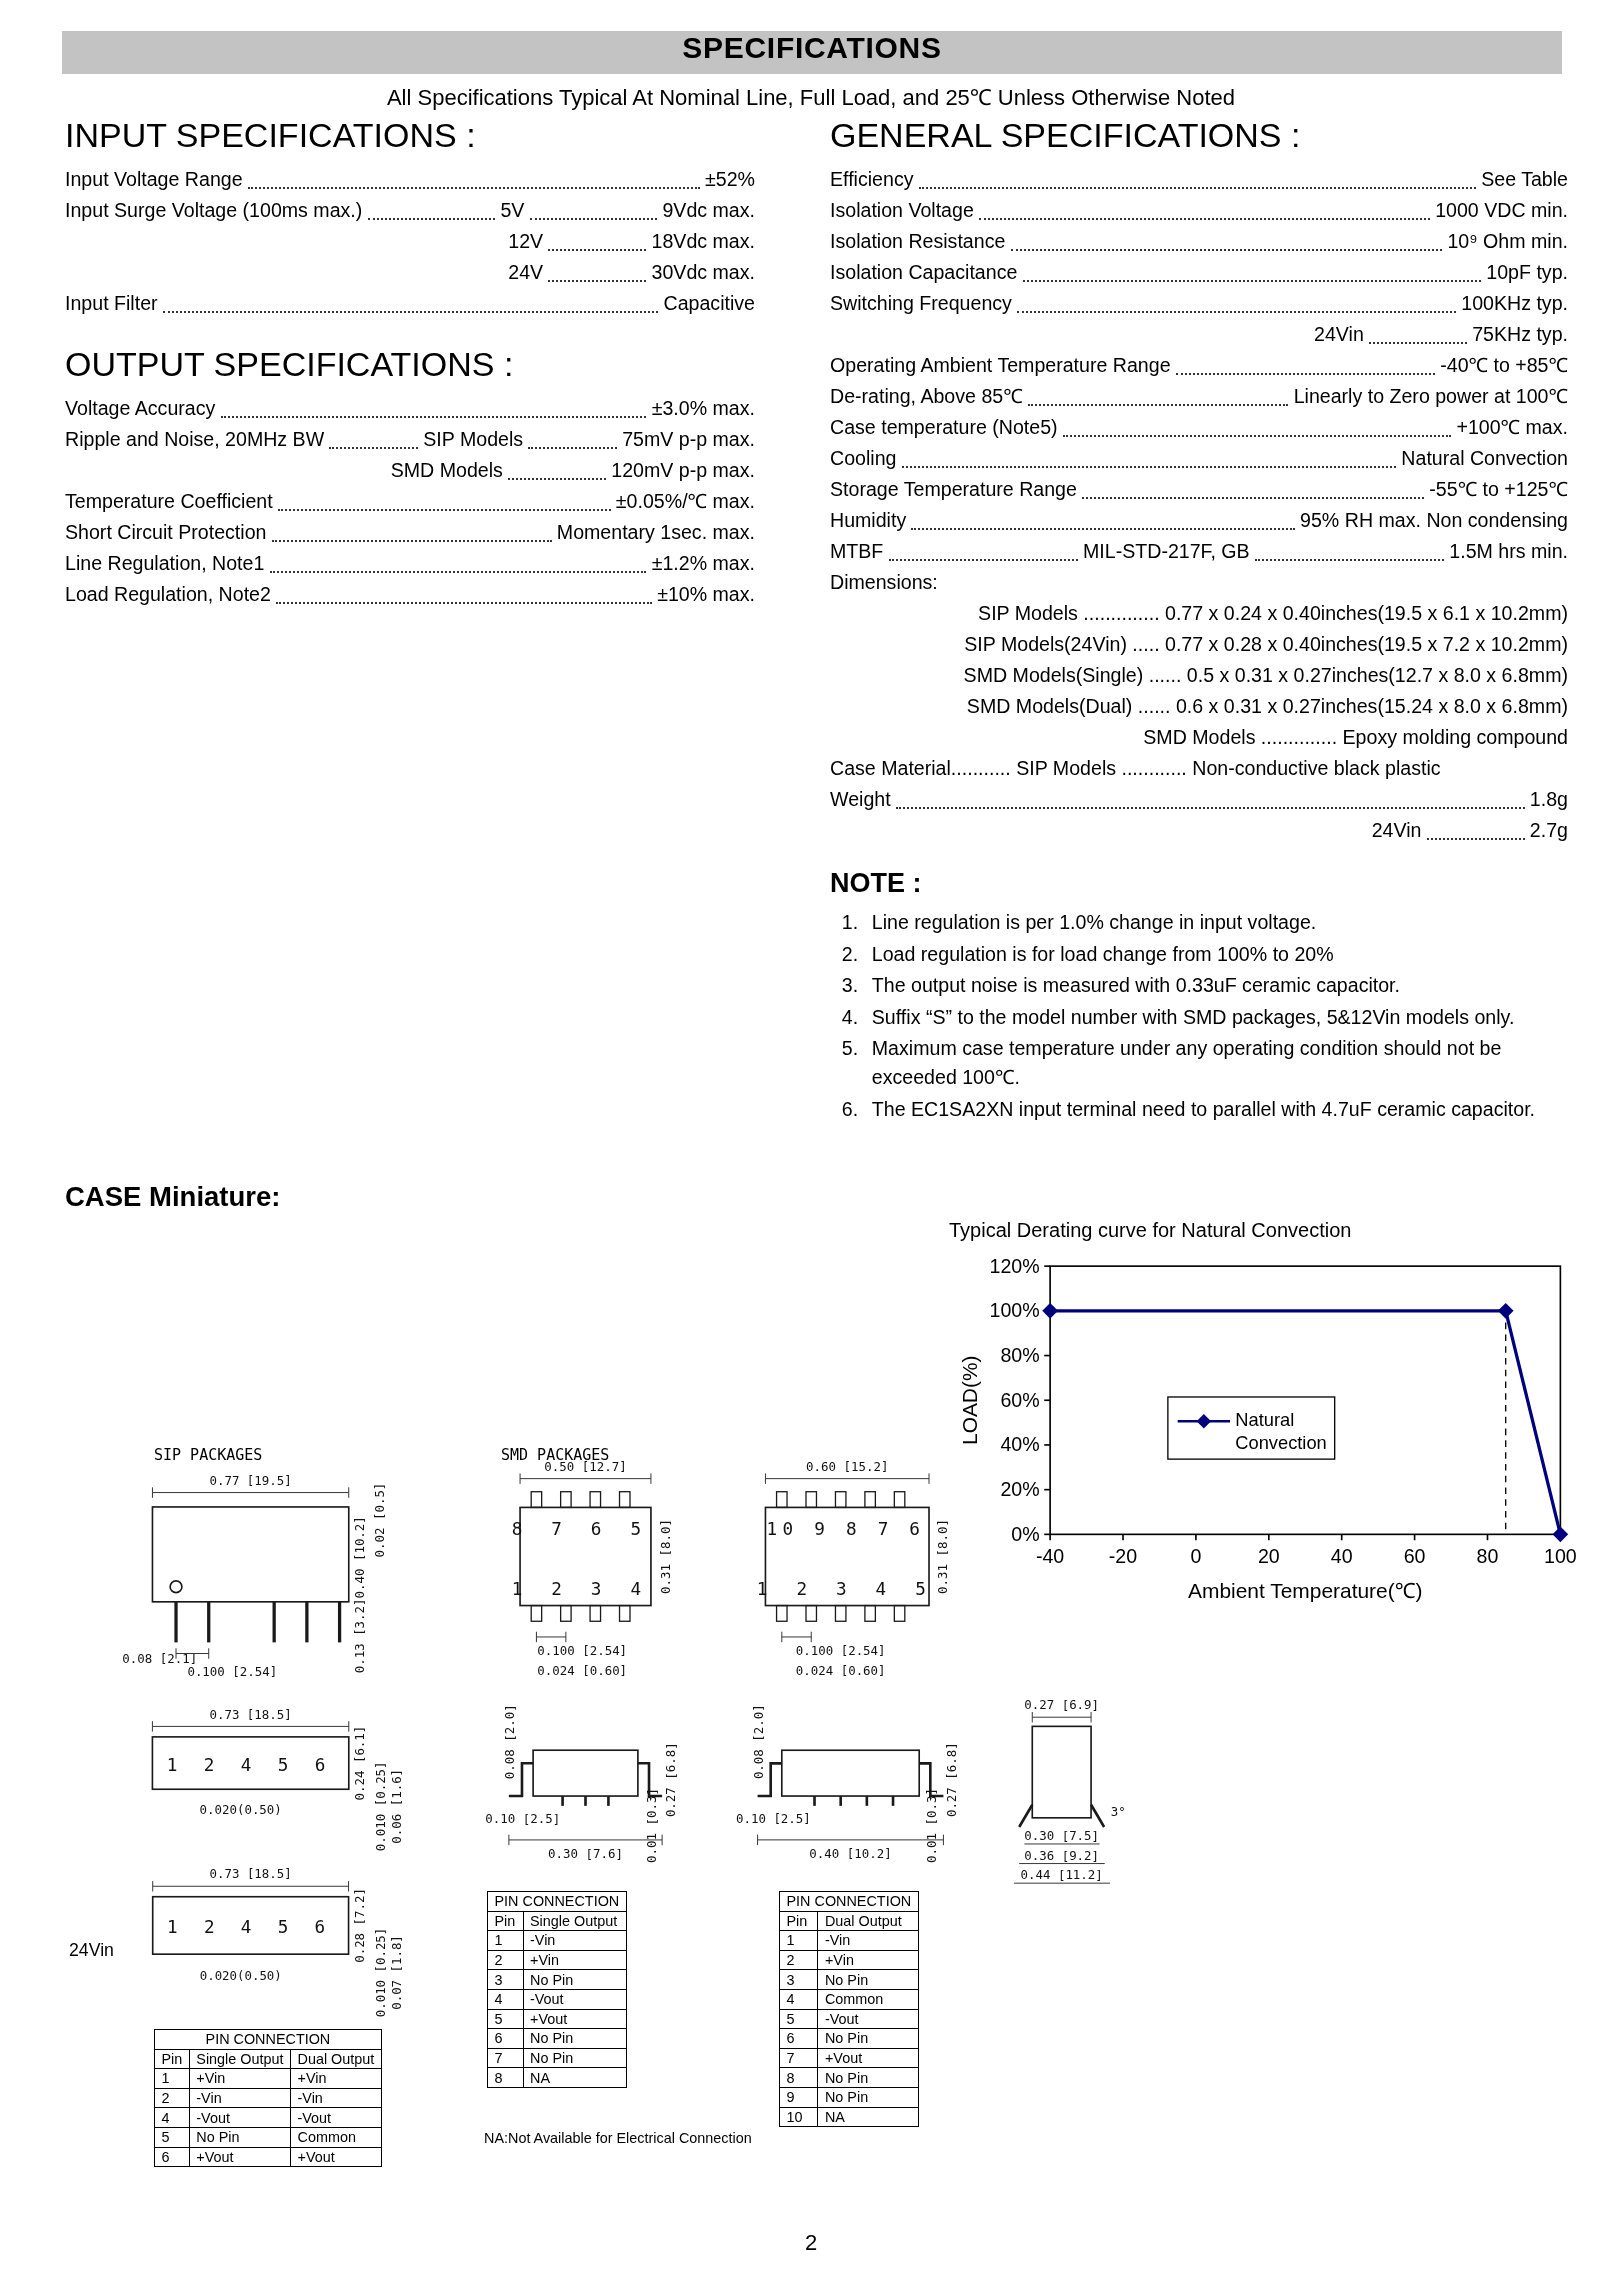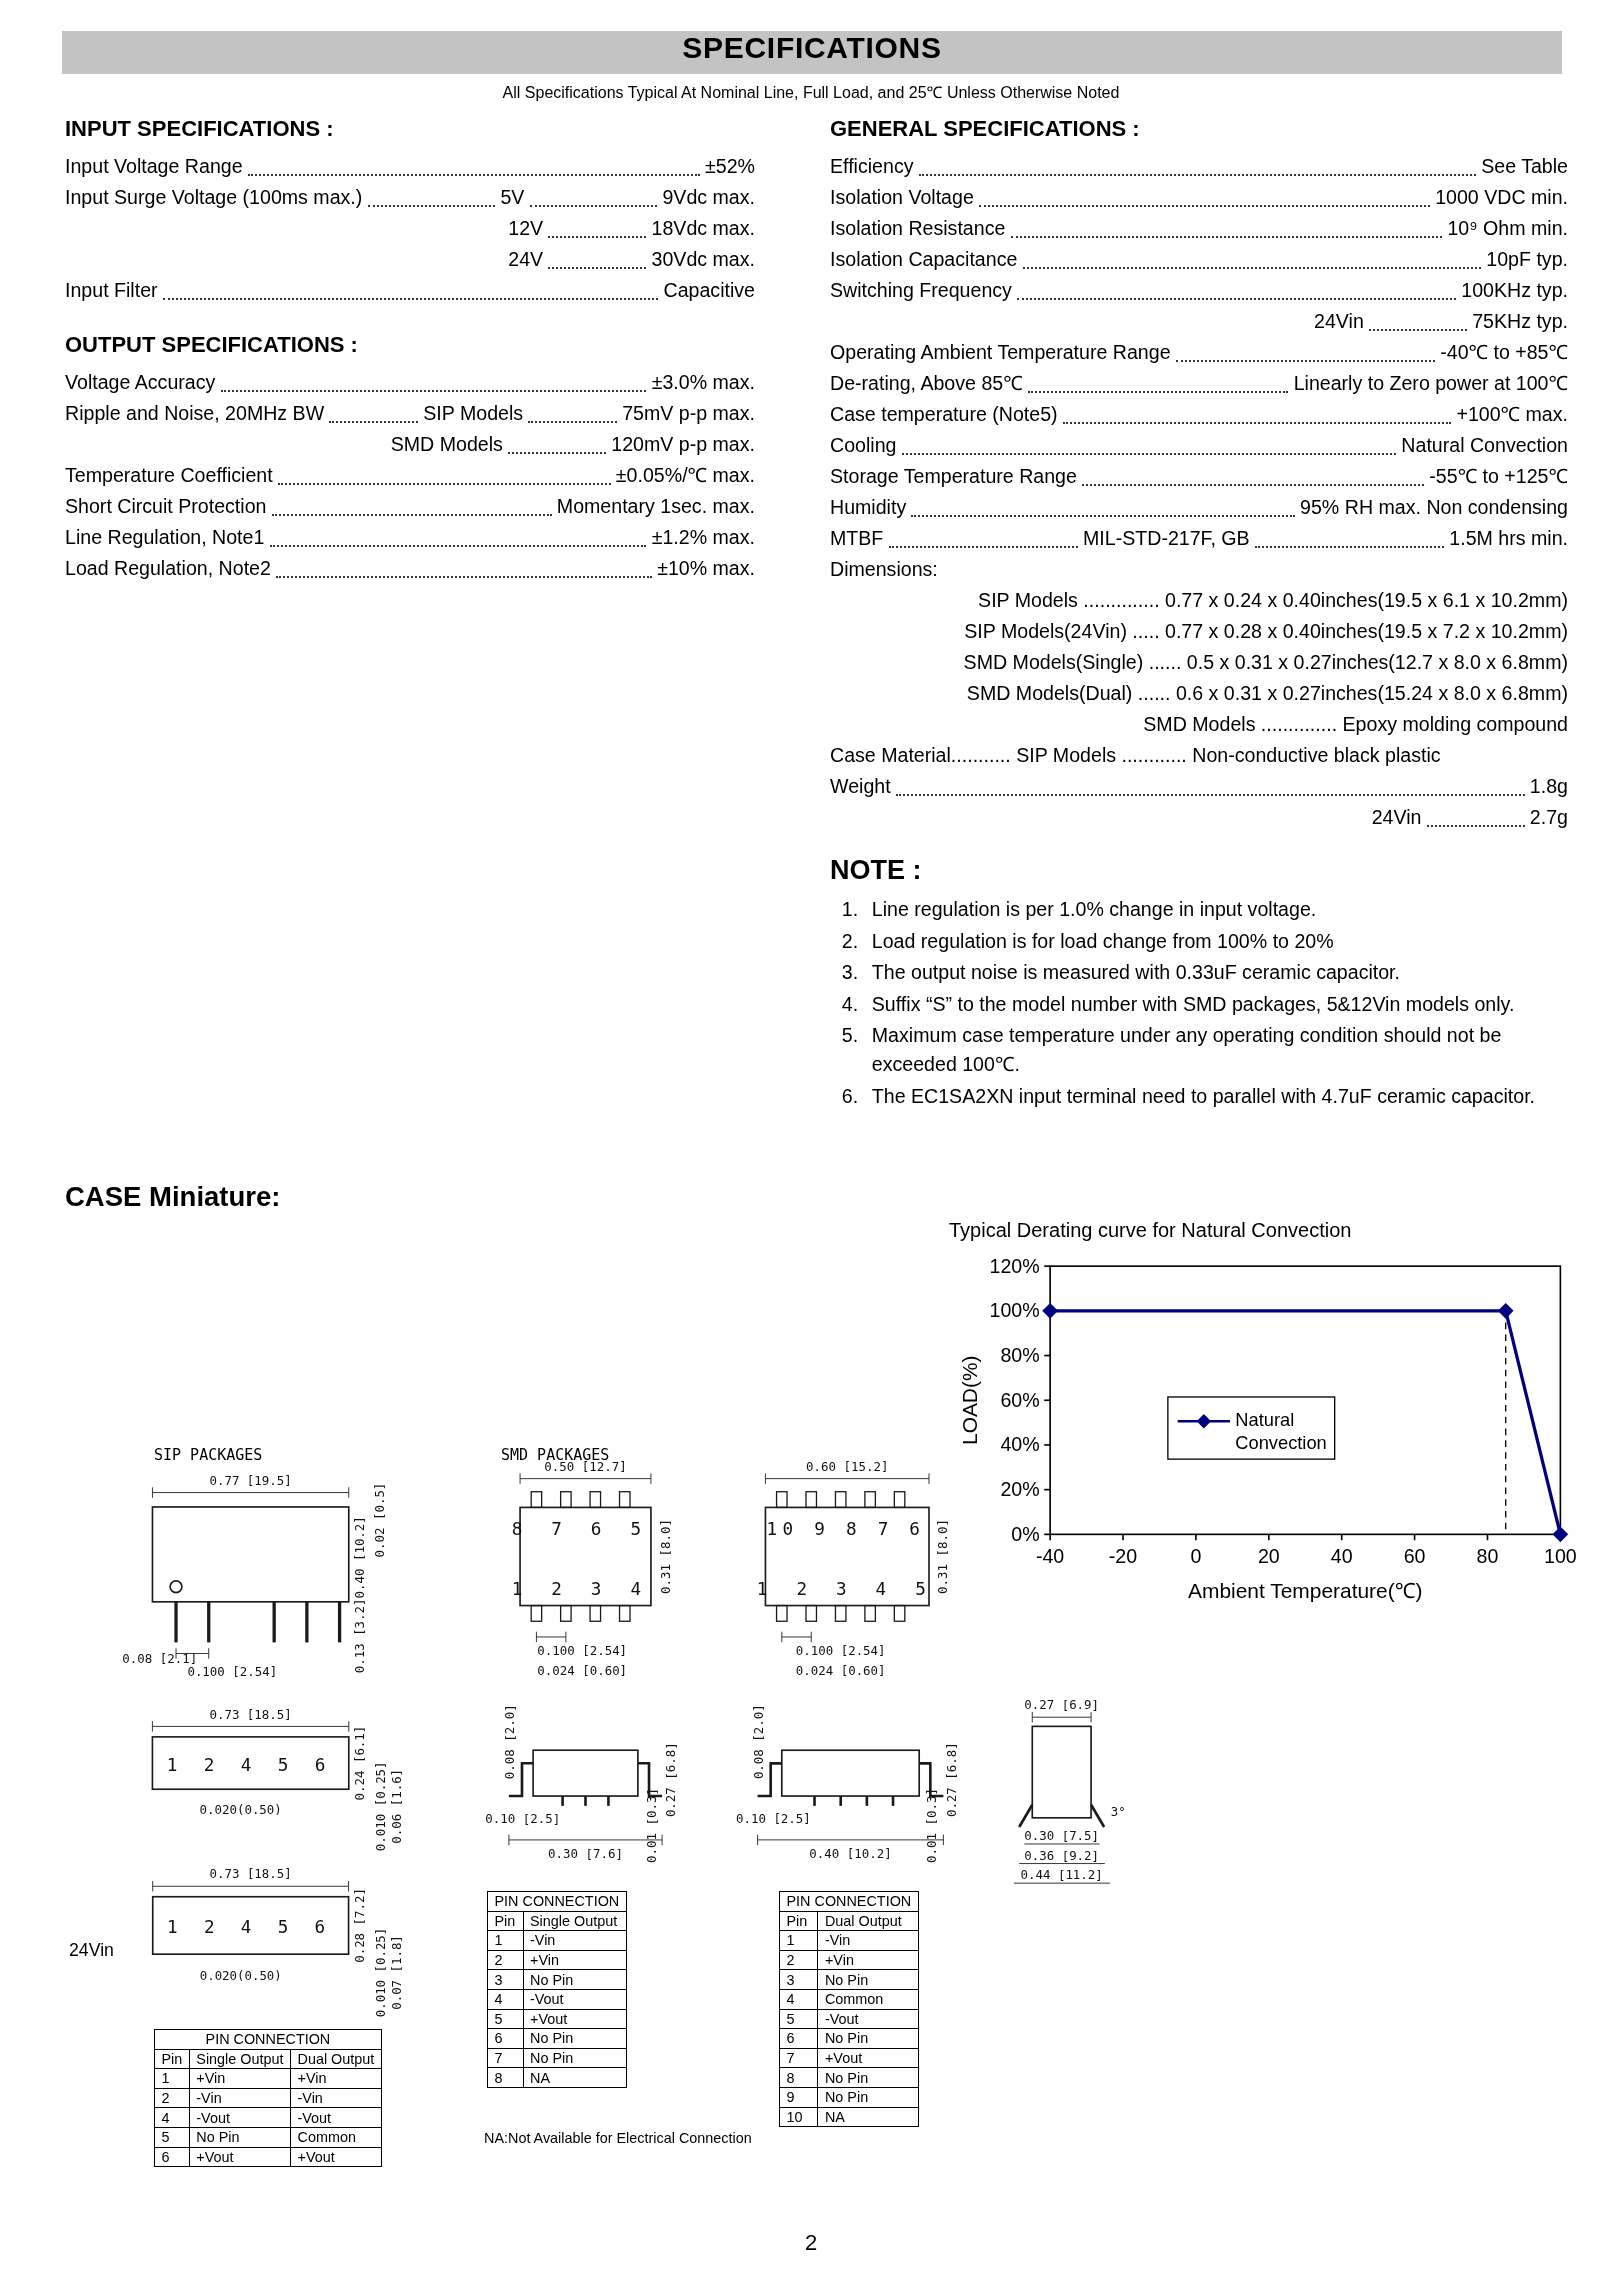--- a/index.html
+++ b/index.html
@@ -4,27 +4,27 @@
 <style>
   *{margin:0;padding:0;box-sizing:border-box}
   html,body{background:#9e9e9e}
   body{font-family:"Liberation Sans",sans-serif;color:#000}
   .page{position:relative;width:1622px;height:2295px;background:#ffffff;overflow:hidden;margin:0 auto}
 
   
   .title-bar{position:absolute;left:62px;top:31px;width:1500px;height:43px;background:var(--bar,#c3c3c3);
     display:flex;align-items:flex-start;justify-content:center}
   .title-bar h1{font-size:30px;font-weight:700;letter-spacing:0.7px}
-  .subtitle{position:absolute;left:0;top:81px;width:100%;text-align:center;font-size:16px}
+  .subtitle{position:absolute;left:0;top:81px;width:100%;text-align:center;font-size:22px}
 
   
   .col{position:absolute;top:116px}
   .col.left{left:65px;width:690px}
   .col.right{left:830px;width:738px}
-  h2.spec-h{font-size:22px;font-weight:700;margin:0 0 9.2px 0}
+  h2.spec-h{font-size:34px;font-weight:400;margin:0 0 9.2px 0}
   h2.spec-h.gap{margin-top:26px}
 
   .spec-row{display:flex;align-items:flex-end;font-size:19.6px;line-height:31px}
   .spec-row .lab,.spec-row .mid,.spec-row .val,.spec-row .plain{white-space:nowrap}
   .spec-row .plain{white-space:normal}
   .leader{flex:1 1 auto;border-bottom:2.6px dotted #333;margin:0 5.2px 6.5px 5.2px;min-width:13px}
   .leader.fixed{flex:0 0 98px}
   .spec-row .spacer{flex:1 1 auto}
   .spec-row.text{display:block}
   .spec-row.rightline{justify-content:flex-end}

